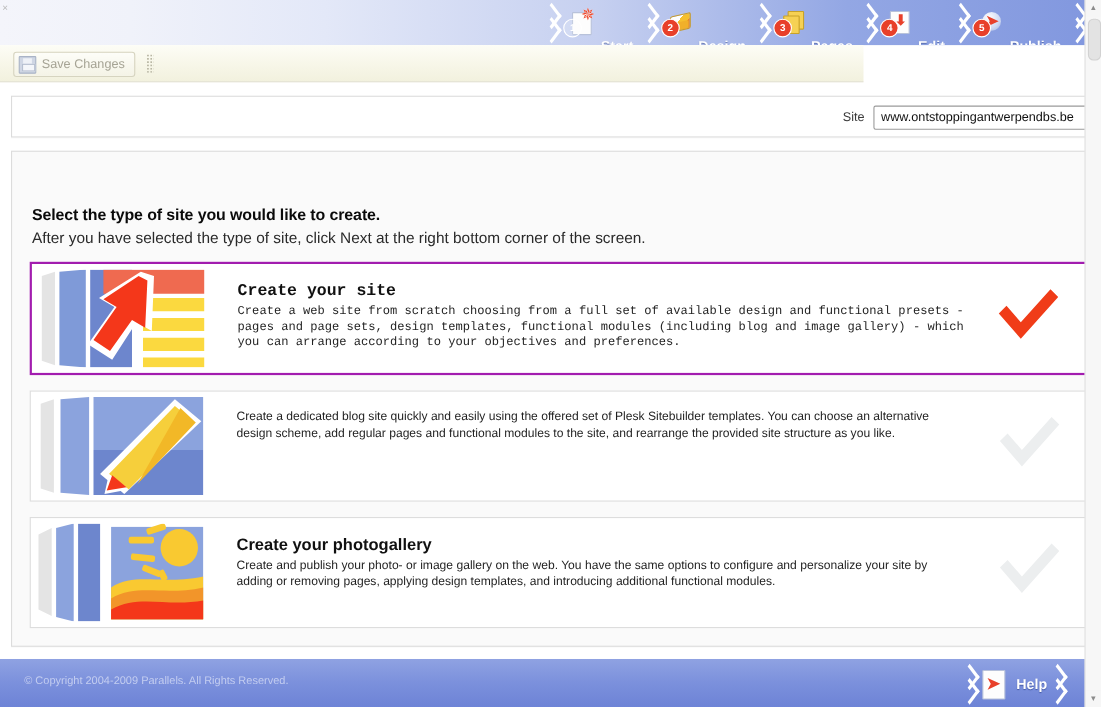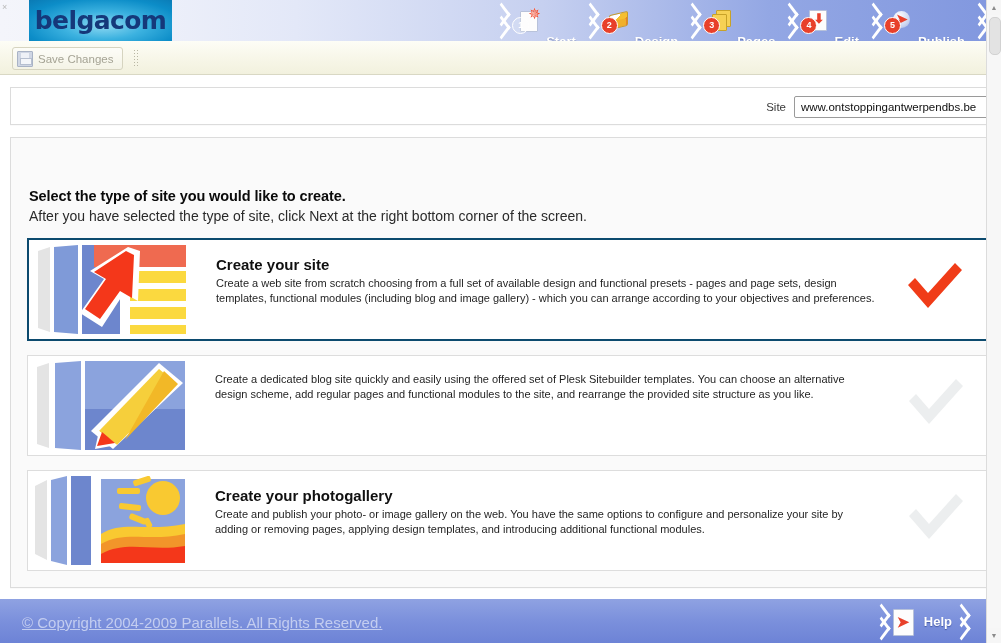--- a/index.html
+++ b/index.html
@@ -144,21 +144,21 @@
   .pubcircle {
     width: 17px; height: 17px; border-radius: 50%;
     background: radial-gradient(circle at 35% 30%, #fff 0%, #cfd9f2 60%, #9fb0e0 100%);
   }
   .pubarrow { color: #e8402a; font-size: 14px; line-height: 13px; font-weight: bold; }
 
   
   #toolbar {
     position: absolute;
     left: 0; top: 41px;
-    width: 987px;
+    width: 785px;
     height: 33px;
     background: linear-gradient(to bottom, #fdfdf6 0%, #f7f6e8 55%, #f2f1de 100%);
     border-bottom: 1px solid #d9d8c4;
   }
   #save-btn {
     position: absolute;
     left: 12px; top: 6px;
     height: 21px;
     display: flex;
     align-items: center;
@@ -329,22 +329,23 @@
     height: 99px;
     background: #ffffff;
     border: 1px solid #dddddd;
     margin-bottom: 14px;
     display: flex;
     align-items: stretch;
     cursor: pointer;
     overflow: hidden;
   }
   .card.selected {
-    border: 2px solid #0c4a6e;
+    border: 2px solid #a21caf;
     height: 99px;
+    font-family: Liberation Mono, monospace;
   }
   .card-thumb {
     width: 152px;
     flex: none;
     margin: 5px 0 5px 5px;
     position: relative;
     overflow: hidden;
     background: #ffffff;
   }
   .card-body {
@@ -379,23 +380,22 @@
     position: absolute;
     left: 0; bottom: 0;
     width: 987px;
     height: 44px;
     background: linear-gradient(to bottom,#8fa2e2 0%,#7b90dc 50%,#6d83d6 100%);
     border-top: 1px solid #ffffff;
   }
   #copyright {
     position: absolute;
     left: 22px; top: 15px;
-    font-size: 15px;
+    font-size: 10px;
     color: #c3cdf0;
-    text-decoration: underline;
   }
   #next-btn {
     position: absolute;
     right: 18px; top: 0;
     height: 44px;
     display: flex;
     align-items: center;
     cursor: pointer;
   }
   #next-ico {
@@ -469,23 +469,20 @@
     position: absolute;
     left: 2px; top: 2px;
     font-size: 9px;
     color: #b9b9b9;
   }
 </style>
 </head>
 <body>
 
 <div id="topbar">
-  <div id="logo-box">
-    <div id="logo-text">belgacom</div>
-  </div>
 
   <div id="steps">
 
     <span class="chev"></span>
     <div class="step">
       <span class="step-ico">
         <span class="gl sheet" style="left:8px;top:4px;"></span>
         <span class="gl star" style="left:16px;top:1px;">✵</span>
         <span class="step-num hollow">1</span>
       </span>

